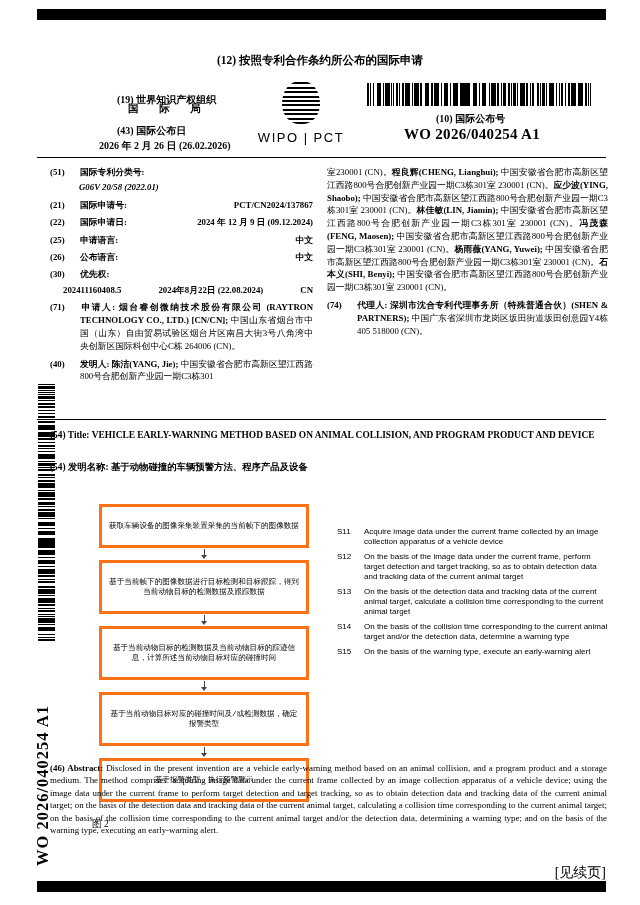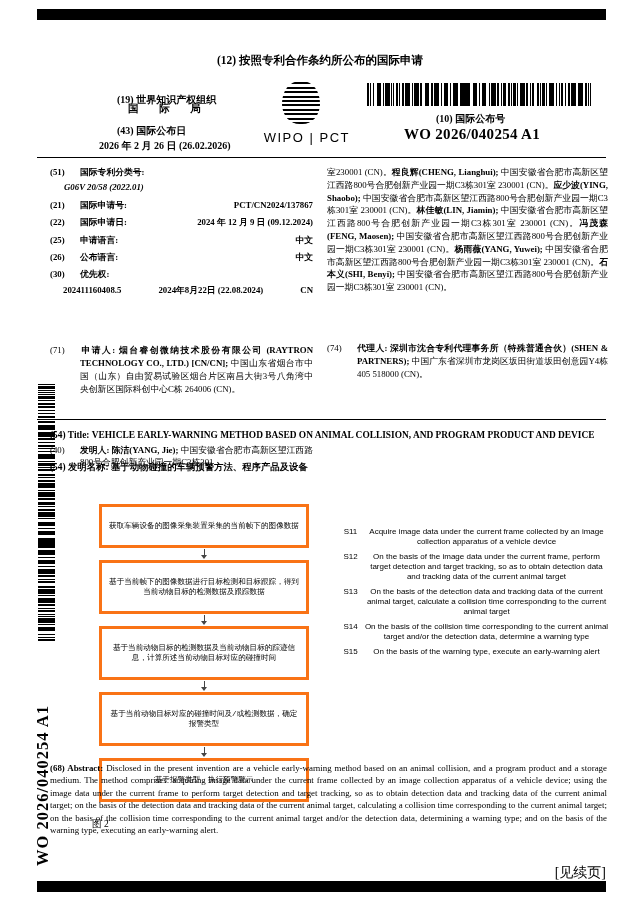--- a/index.html
+++ b/index.html
@@ -15,46 +15,46 @@
               font-size:11.5px; font-weight:bold; }
 
   .org-name { position:absolute; left:117px; top:85px; font-size:10px; font-weight:bold;margin-top:8px; }
   .org-bureau { position:absolute; left:128px; top:102px; font-size:10.5px; font-weight:bold; letter-spacing:9px; }
   .pub-date-label { position:absolute; left:117px; top:124px; font-size:10px; font-weight:bold; }
   .pub-date { position:absolute; left:99px; top:139px; font-size:10px; font-weight:bold; }
 
   .wipo-logo { position:absolute; left:282px; top:81px; width:38px; height:43px;
     background:repeating-linear-gradient(0deg,#000 0 2px,#fff 2px 4.4px);
     border-radius:46% 46% 46% 46% / 52% 52% 46% 46%; }
-  .logo-text { position:absolute; left:252px; top:130px; width:98px; text-align:right;
+  .logo-text { position:absolute; left:252px; top:130px; width:98px; text-align:center;
     font-size:13px; letter-spacing:1.5px; font-family:"Liberation Sans","DejaVu Sans",sans-serif; }
 
   .barcode-top { position:absolute; left:367px; top:83px; width:224px; height:23px;
     background-image:
       repeating-linear-gradient(90deg,#000 0 1.3px,transparent 1.3px 5.9px),
       repeating-linear-gradient(90deg,#000 0 1px,transparent 1px 3.2px),
       repeating-linear-gradient(90deg,#000 0 2.3px,transparent 2.3px 9.7px); }
   .pub-no-label { position:absolute; left:436px; top:112px; font-size:10px; font-weight:bold; }
   .pub-no { position:absolute; left:404px; top:126px; font-size:15px; font-weight:bold; letter-spacing:.3px; }
 
   .hr { position:absolute; left:37px; width:569px; border-top:1.6px solid #000; }
   .hr1 { top:157px; } .hr2 { top:419px; }
 
   .bib { position:absolute; top:166px; font-size:8.8px; line-height:12.8px; }
   .bib-left { left:50px; width:263px; }
   .bib-right { left:327px; width:281px; }
   .b-row { display:flex; margin-bottom:4.5px; }
   .b-code { flex:0 0 30px; font-weight:bold; }
   .b-label { font-weight:bold; }
   .b-val { margin-left:auto; font-weight:bold; text-align:right; }
-  .b-subval { margin:-2px 0 5px 14px; font-weight:bold; }
+  .b-subval { margin:-2px 0 5px 29px; font-weight:bold; }
   .ipc { font-style:italic; }
   .prio { display:flex; justify-content:space-between; margin:-2px 0 5px 13px; font-weight:bold; }
   .hang { padding-left:30px; text-indent:-30px; text-align:justify; margin-bottom:5px; }
-  .hang .b-code { display:inline-block; width:30px; text-indent:0; font-weight:normal;margin-top:43px; }
+  .hang .b-code { display:inline-block; width:30px; text-indent:0; font-weight:bold; }
   .nm { font-weight:bold;margin-top:36px; }
   .cont { text-align:justify; margin-bottom:5px; }
 
   .title-line { position:absolute; left:50px; width:557px; font-size:9.4px; line-height:13.5px;
                 font-weight:bold; text-align:justify; }
   .title-en { top:429px; }
   .title-zh { top:461px; }
 
   .flowchart { position:absolute; left:92px; top:504px; width:224px;
                font-family:"Liberation Sans","DejaVu Sans",sans-serif; }
@@ -63,21 +63,21 @@
   .fc-arrow { display:flex; flex-direction:column; align-items:center; padding:1px 0; }
   .fc-stem { display:block; width:1px; height:6px; background:#444; }
   .fc-head { display:block; width:0; height:0; border-left:3px solid transparent;
              border-right:3px solid transparent; border-top:4px solid #444; }
   .fc-caption { text-align:left; margin-top:16px; font-size:9.5px;
                 font-family:"Liberation Serif","DejaVu Serif",serif; }
 
   .steps { position:absolute; left:337px; top:527px; width:272px;
            font-family:"Liberation Sans","DejaVu Sans",sans-serif;
            font-size:8px; line-height:10px; }
-  .step { display:flex; margin-bottom:5px;text-align:center; }
+  .step { display:flex; margin-bottom:5px; }
   .step-id { flex:0 0 27px; }
   .step-text { flex:1; }
 
   .abstract { position:absolute; left:50px; top:762px; width:557px; font-size:8.9px;
               line-height:12.4px; text-align:justify; }
   .abstract .lbl { font-weight:bold; }
 
   .side-barcode { position:absolute; left:38px; top:383px; width:17px; height:258px;
     background-image:
       repeating-linear-gradient(0deg,#000 0 1.3px,transparent 1.3px 5.9px),
@@ -225,21 +225,21 @@
       <span class="step-id">S14</span>
       <span class="step-text">On the basis of the collision time corresponding to the current animal target and/or the detection data, determine a warning type</span>
     </div>
     <div class="step">
       <span class="step-id">S15</span>
       <span class="step-text">On the basis of the warning type, execute an early-warning alert</span>
     </div>
   </div>
 
   <div class="abstract">
-    <span class="lbl">(68) Abstract:</span>
+    <span class="lbl">(46) Abstract:</span>
     <span>Disclosed in the present invention are a vehicle early-warning method based on an animal collision, and a program product and a storage medium. The method comprises: acquiring image data under the current frame collected by an image collection apparatus of a vehicle device; using the image data under the current frame to perform target detection and target tracking, so as to obtain detection data and tracking data of the current animal target; on the basis of the detection data and tracking data of the current animal target, calculating a collision time corresponding to the current animal target; on the basis of the collision time corresponding to the current animal target and/or the detection data, determining a warning type; and on the basis of the warning type, executing an early-warning alert.</span>
   </div>
 
   <div class="side-barcode"></div>
   <div class="side-pubno">WO 2026/040254 A1</div>
 
   <div class="cont-note">[见续页]</div>
 
   <div class="bar bar-bottom"></div>
 

